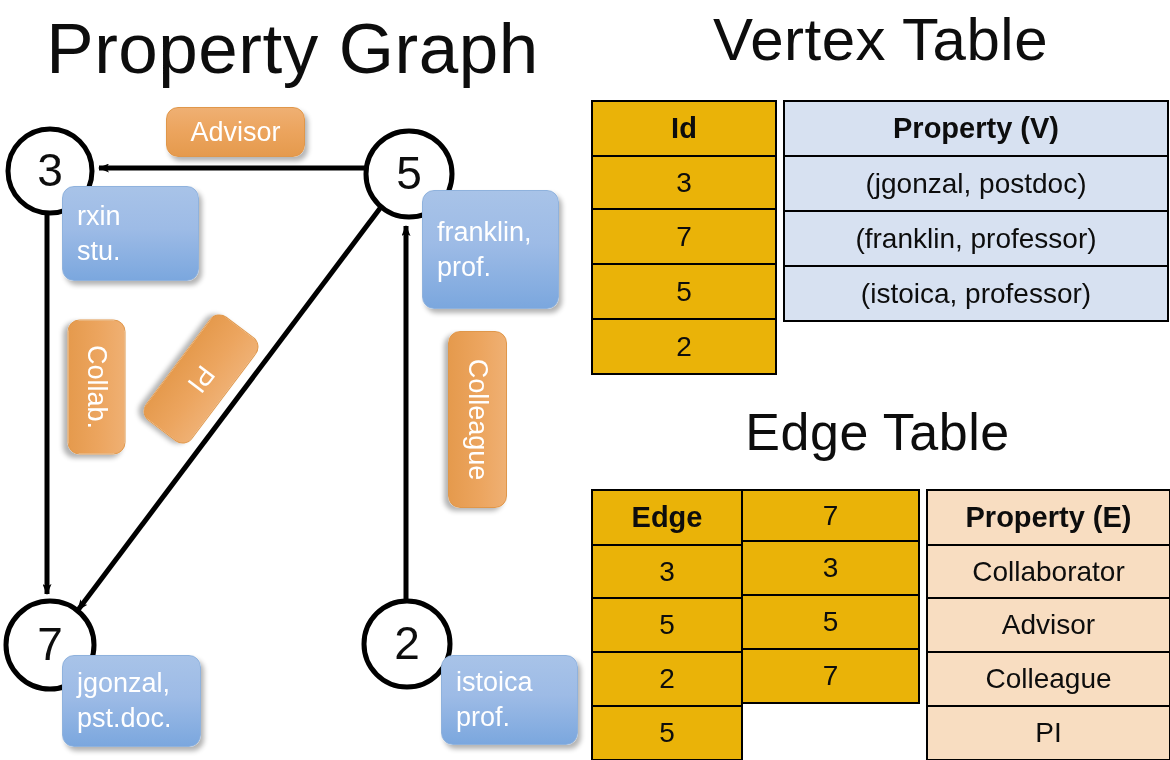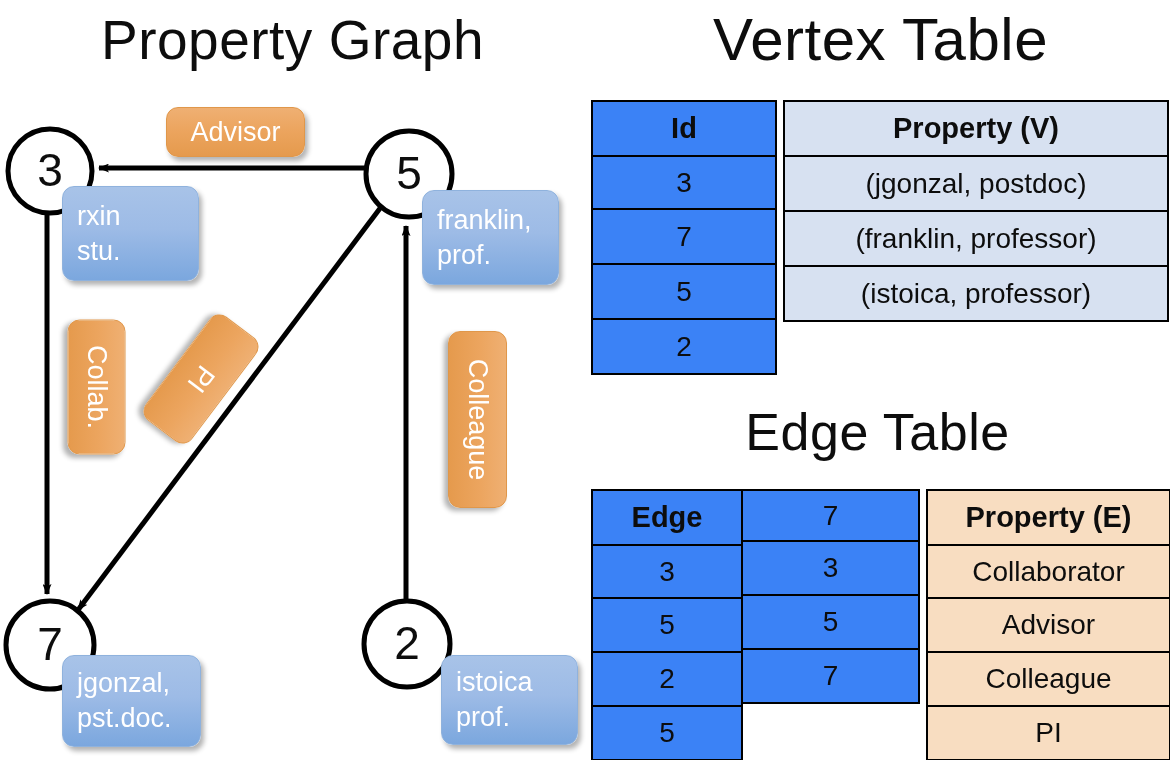--- a/index.html
+++ b/index.html
@@ -20,21 +20,21 @@
   
   .title {
     position: absolute;
     font-family: "Liberation Sans", sans-serif;
     font-weight: 300;
     color: #0d0d0d;
     letter-spacing: 0.5px;
     white-space: nowrap;
     text-align: center;
   }
-  #title-property-graph { left: 0px;   top: 8px;   width: 585px; font-size: 55px; }
+  #title-property-graph { left: 0px;   top: 8px;   width: 585px; font-size: 71px; }
   #title-vertex-table   { left: 588px; top: 5px;   width: 585px; font-size: 60px; }
   #title-edge-table     { left: 585px; top: 395px; width: 585px; font-size: 52px; margin-top: 7px; }
 
   
   #graph-svg {
     position: absolute;
     left: 0; top: 0;
     width: 585px; height: 760px;
   }
 
@@ -98,21 +98,21 @@
   .tcell {
     box-sizing: border-box;
     border: 2px solid #000000;
     display: flex;
     align-items: center;
     justify-content: center;
     font-family: "Liberation Sans", sans-serif;
     font-weight: 300;
     font-size: 28px;
     color: #0d0d0d;
-    background: #3b82f6;
+    background: #eab308;
     white-space: nowrap;
   }
   .tcell.head { font-weight: 700; font-size: 29px; }
   .tcell + .tcell { border-top-width: 0px; }
   .fill-blue   { background: #d7e1f1; }
   .fill-orange { background: #f8ddc1; }
 
   .gap { width: 6px; }
 </style>
 </head>
@@ -150,21 +150,21 @@
   <div class="node-num" style="left:20px; top:147px; width:60px;">3</div>
   <div class="node-num" style="left:379px; top:150px; width:60px;">5</div>
   <div class="node-num" style="left:20px; top:621px; width:60px;">7</div>
   <div class="node-num" style="left:377px; top:620px; width:60px;">2</div>
 
   <div class="callout blue" style="left:62px; top:186px; width:137px; height:95px;">
     <span class="ctext">rxin
 stu.</span>
   </div>
 
-  <div class="callout blue" style="left:422px; top:190px; width:137px; height:95px;">
+  <div class="callout blue" style="left:422px; top:190px; width:137px; height:119px;">
     <span class="ctext">franklin,
 prof.</span>
   </div>
 
   <div class="callout blue" style="left:62px; top:655px; width:139px; height:92px;">
     <span class="ctext">jgonzal,
 pst.doc.</span>
   </div>
 
   <div class="callout blue" style="left:441px; top:655px; width:137px; height:90px;">

